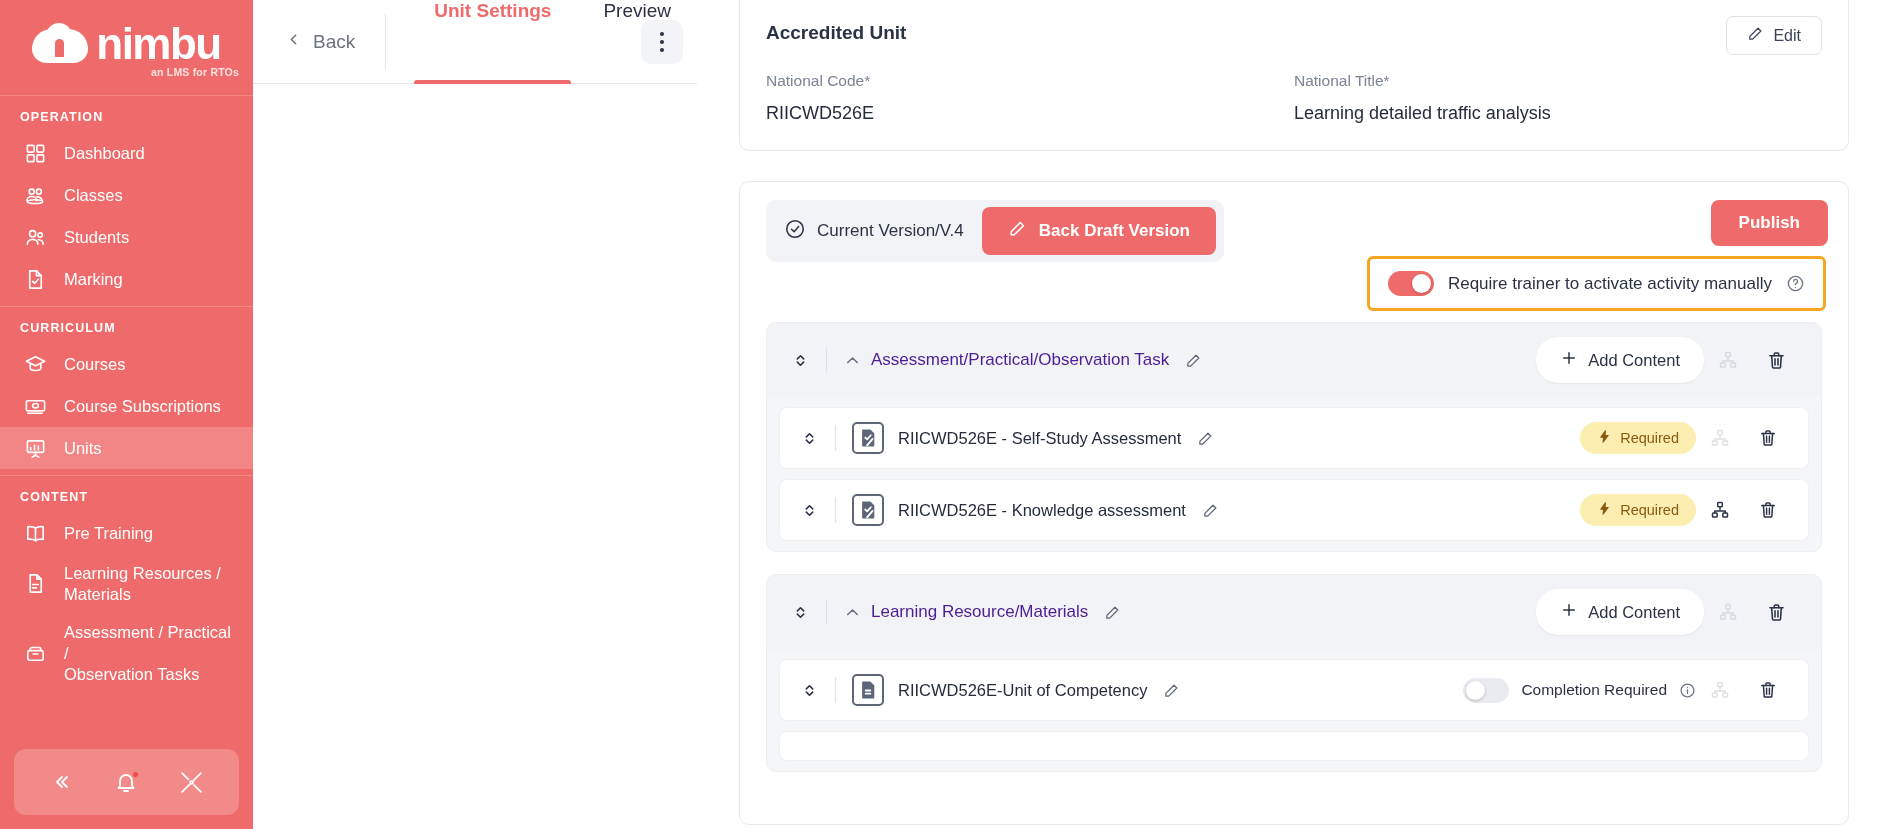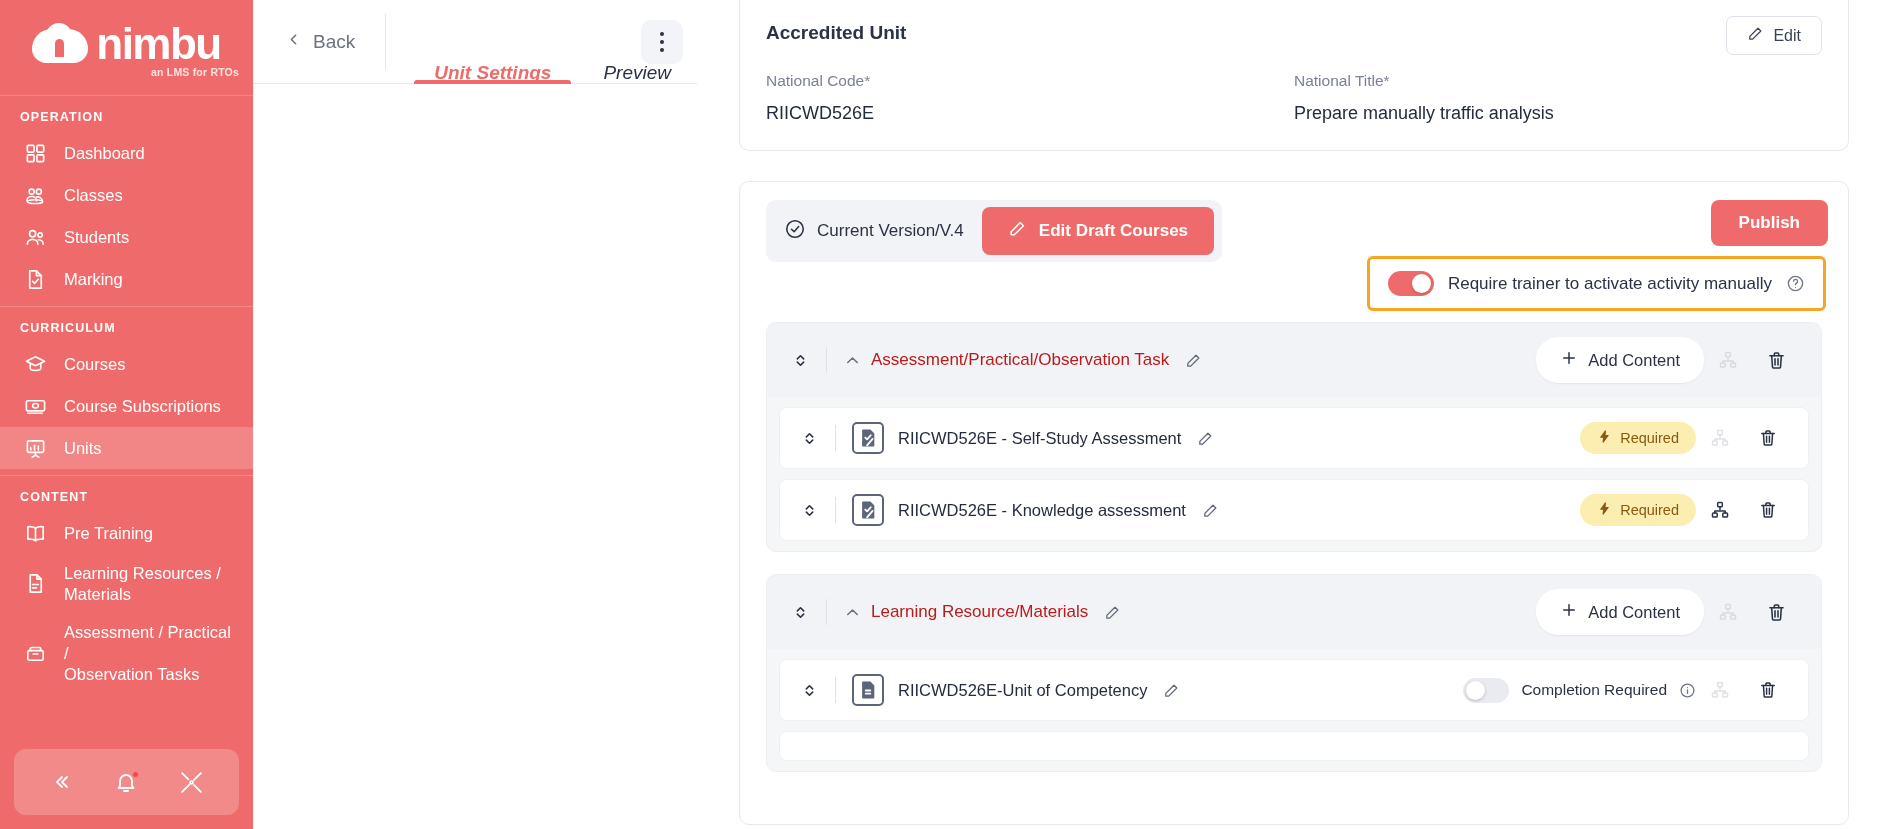--- a/index.html
+++ b/index.html
@@ -88,22 +88,22 @@
     border-bottom: 1px solid #e6e8ec;
     background: #fff; position: relative;
   }
   .back-btn {
     display: flex; align-items: center; gap: 11px;
     padding: 0 30px 0 32px; color: #6b7280; font-size: 19px; cursor: pointer;
   }
   .topbar-div { width: 1px; height: 56px; background: #e3e5ea; }
   .tabs { display: flex; align-items: stretch; height: 84px; margin-left: 22px; }
   .tab {
-    display: flex; align-items: flex-end; padding: 0 26px;
-    font-size: 19px; color: #2b3245; cursor: pointer; position: relative; font-style: italic;
+    display: flex; align-items: flex-start; padding: 0 26px;
+    font-size: 19px; color: #2b3245; cursor: pointer; position: relative;
   }
   .tab.active { color: #ef6b6b; font-weight: 600; }
   .tab.active::after {
     content: ""; position: absolute; left: 6px; right: 6px; bottom: 0;
     height: 4px; background: #ef6b6b; border-radius: 3px 3px 0 0;
   }
   .kebab {
     position: absolute; right: 14px; top: 50%; transform: translateY(-50%);
     width: 42px; height: 44px; border-radius: 10px; background: #f3f4f7;
     display: flex; flex-direction: column; align-items: center; justify-content: center;
@@ -181,21 +181,21 @@
   .section { margin-bottom: 22px; border-radius: 10px; overflow: hidden;
              border: 1px solid #eceef2; background: #f5f6f8; }
   .sec-head {
     display: flex; align-items: center; background: #f2f3f6;
     padding: 14px 20px; gap: 0;
   }
   .drag-handle { display: flex; flex-direction: column; align-items: center;
                  color: #2b3245; cursor: grab; padding: 0 10px 0 4px; }
   .vdiv { width: 1px; height: 26px; background: #dfe1e7; margin: 0 16px 0 6px; }
   .chev { display: flex; align-items: center; cursor: pointer; color: #6a7183; margin-right: 9px; }
-  .sec-title { font-size: 17px; color: #b91c1c; }
+  .sec-title { font-size: 17px; color: #4c1d95; }
   .pencil { margin-left: 16px; cursor: pointer; color: #5f6779; display: flex; }
   .spacer { flex: 1; }
   .add-content-btn {
     display: flex; align-items: center; gap: 10px;
     background: #fff; border: none; border-radius: 22px;
     padding: 12px 24px; font-size: 16.5px; color: #2b3245; cursor: pointer;
     box-shadow: 0 1px 2px rgba(0,0,0,.06);
   }
   .icon-btn { padding: 0 14px; cursor: pointer; display: flex; align-items: center; }
   .icon-btn.muted { opacity: .45; }
@@ -415,21 +415,21 @@
             </span>
             <span>Edit</span>
           </button>
           <div class="field-row" id="acc-fields">
               <div class="field">
                 <div class="field-label">National Code*</div>
                 <div class="field-value">RIICWD526E</div>
               </div>
               <div class="field">
                 <div class="field-label">National Title*</div>
-                <div class="field-value">Prepare manually traffic analysis</div>
+                <div class="field-value">Learning detailed traffic analysis</div>
               </div>
             </div>
         </section>
 
         <section class="card ver-card">
           <div class="ver-row">
             <div class="ver-pill">
               <div class="ver-cur">
                 <span>
                   <svg width="22" height="22" viewBox="0 0 24 24" fill="none" stroke="#2b3245" stroke-width="1.7" stroke-linecap="round" stroke-linejoin="round">
@@ -438,21 +438,21 @@
                     </svg>
                 </span>
                 <span>Current Version/V.4</span>
               </div>
               <button class="edit-draft-btn">
                 <span>
                   <svg width="19" height="19" viewBox="0 0 24 24" fill="none" stroke="#fff" stroke-width="1.9" stroke-linecap="round" stroke-linejoin="round">
                       <path d="M15.5 4.5l4 4L8 20H4v-4z"></path>
                     </svg>
                 </span>
-                <span>Edit Draft Courses</span>
+                <span>Back Draft Version</span>
               </button>
             </div>
           </div>
 
           <button class="publish-btn">Publish</button>
 
           <div class="toggle-highlight">
             <div class="switch on">
                 <span class="knob"></span>
               </div>

